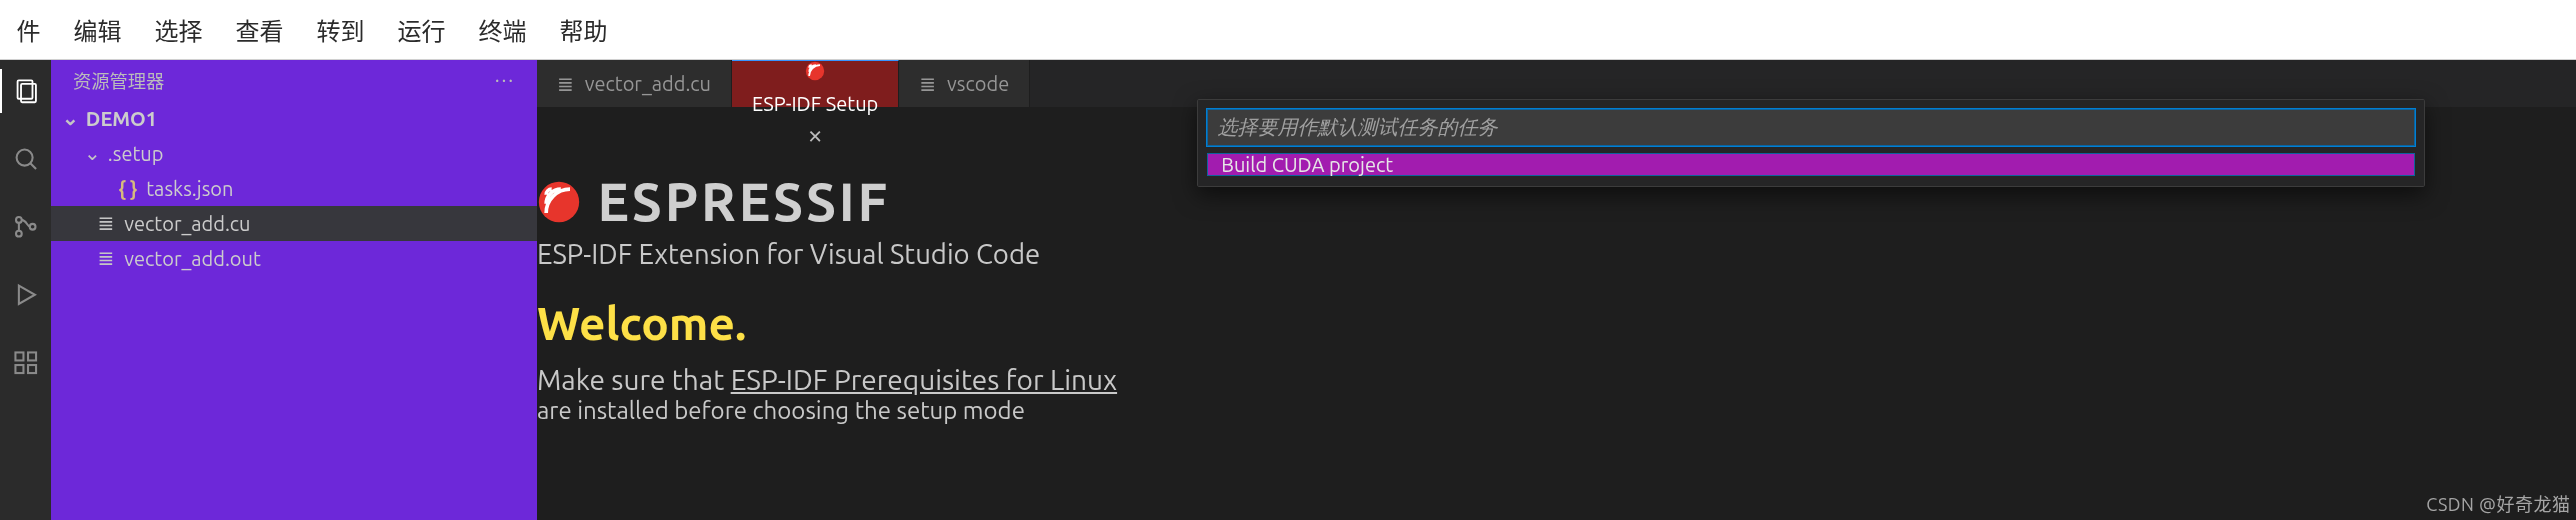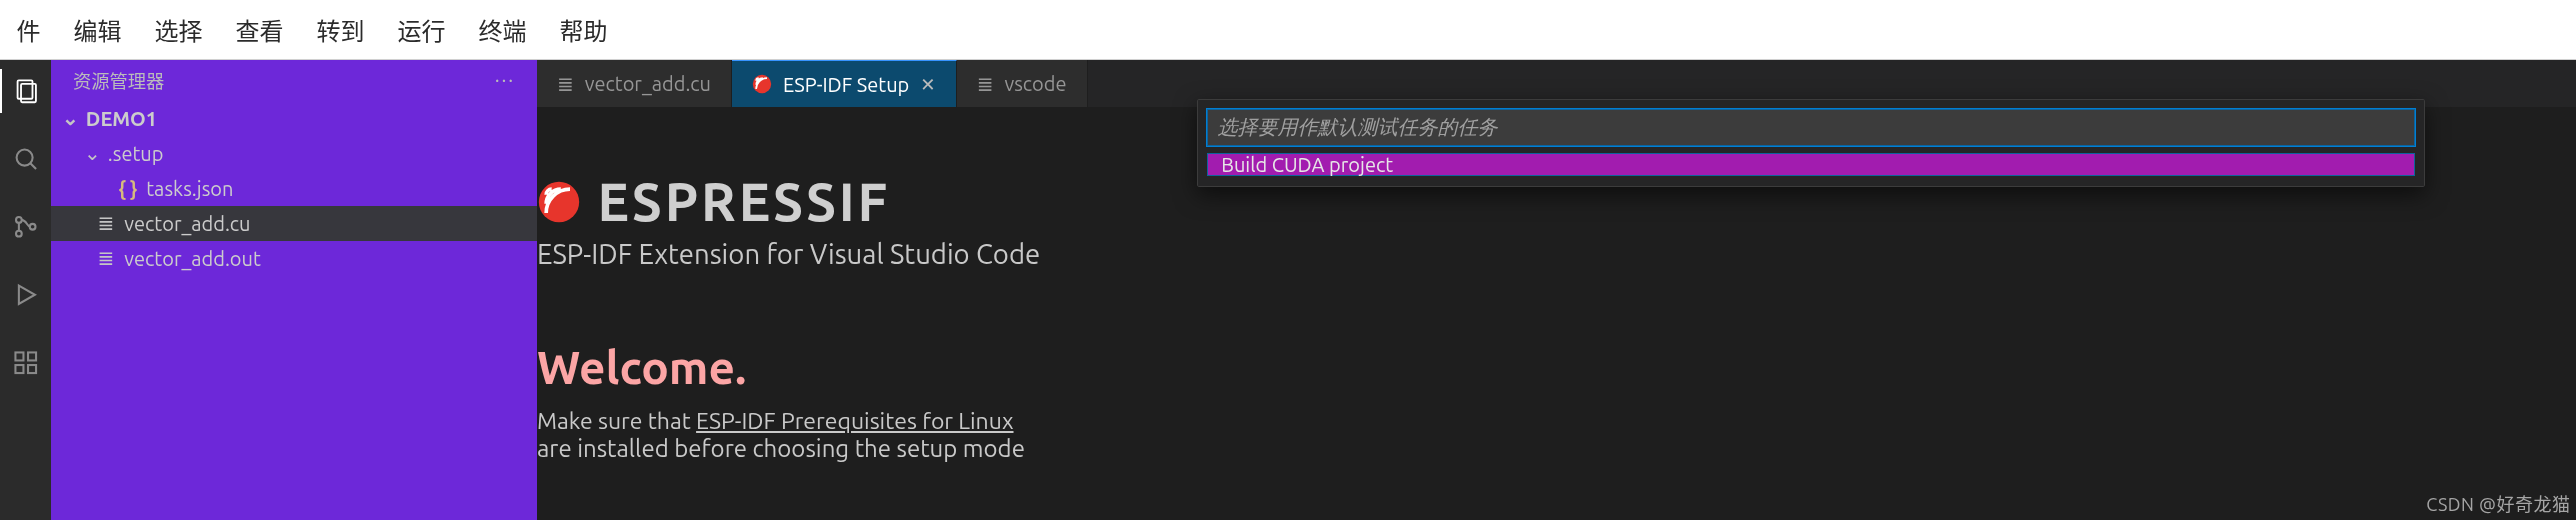--- a/index.html
+++ b/index.html
@@ -116,23 +116,24 @@
     gap: 11px;
     padding: 0 20px;
     background: #2d2d2d;
     border-right: 0.9px solid #1e1e1e;
     color: #969696;
     font-size: 20px;
     position: relative;
     min-width: 0;
   }
   .tab.active {
-    background: #0c4a6e;
+    background: #7f1d1d;
     color: #ffffff;
     border-top: 1.8px solid #3794ff;
+    flex-direction: column;
   }
   .tab .ticon { display: inline-flex; }
   .tab .close { color: #bbbbbb; font-size: 18.3px; }
   .tab.cut { max-width: 138px; overflow: hidden; }
   
   .esp-page {
     flex: 1;
     overflow: hidden;
     color: #dcdcdc;
     display: flex;
@@ -150,28 +151,28 @@
     color: #cfcfcf;
     letter-spacing: 2.8px;
   }
   .esp-logo-row svg { margin-bottom: -1.8px; }
   .esp-sub {
     font-size: 27.5px;
     color: #c9c9c9;
     margin-top: 7.3px;
   }
   .esp-welcome {
-    margin-top: 72px;
+    margin-top: 28px;
     font-size: 46px;
     font-weight: 700;
-    color: #fca5a5;
+    color: #fde047;
   }
   .esp-p1 {
     margin-top: 14.7px;
-    font-size: 23px;
+    font-size: 28px;
     color: #c9c9c9;
   }
   .esp-p1 .link { text-decoration: underline; color: #c9c9c9; }
   .esp-p2 {
     margin-top: 2px;
     font-size: 24px;
     color: #c9c9c9;
   }
   
   .quickpick {

